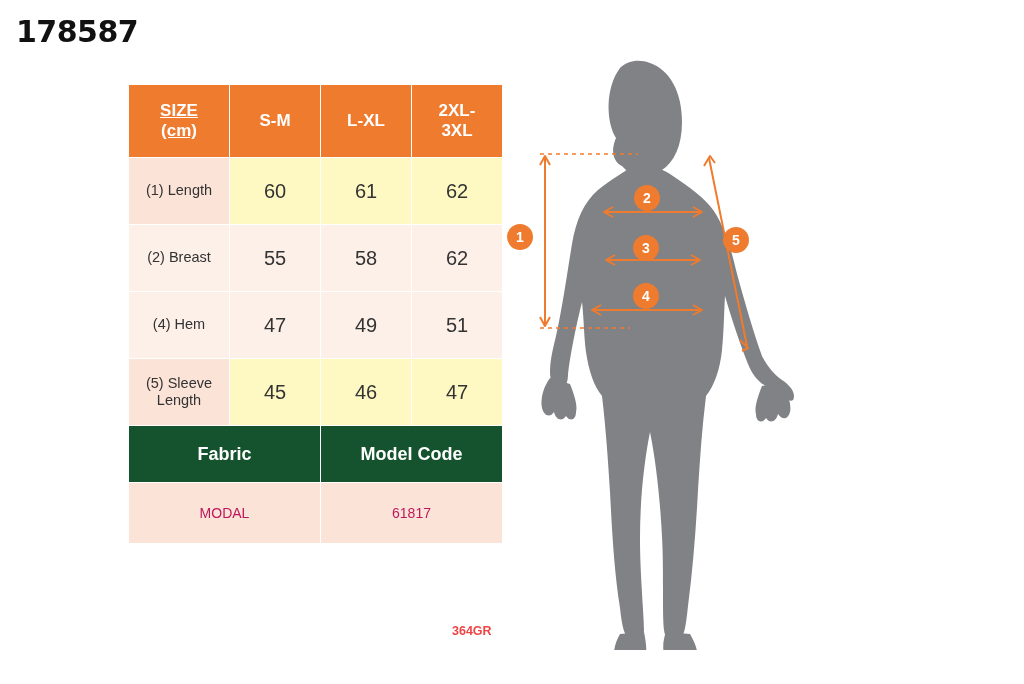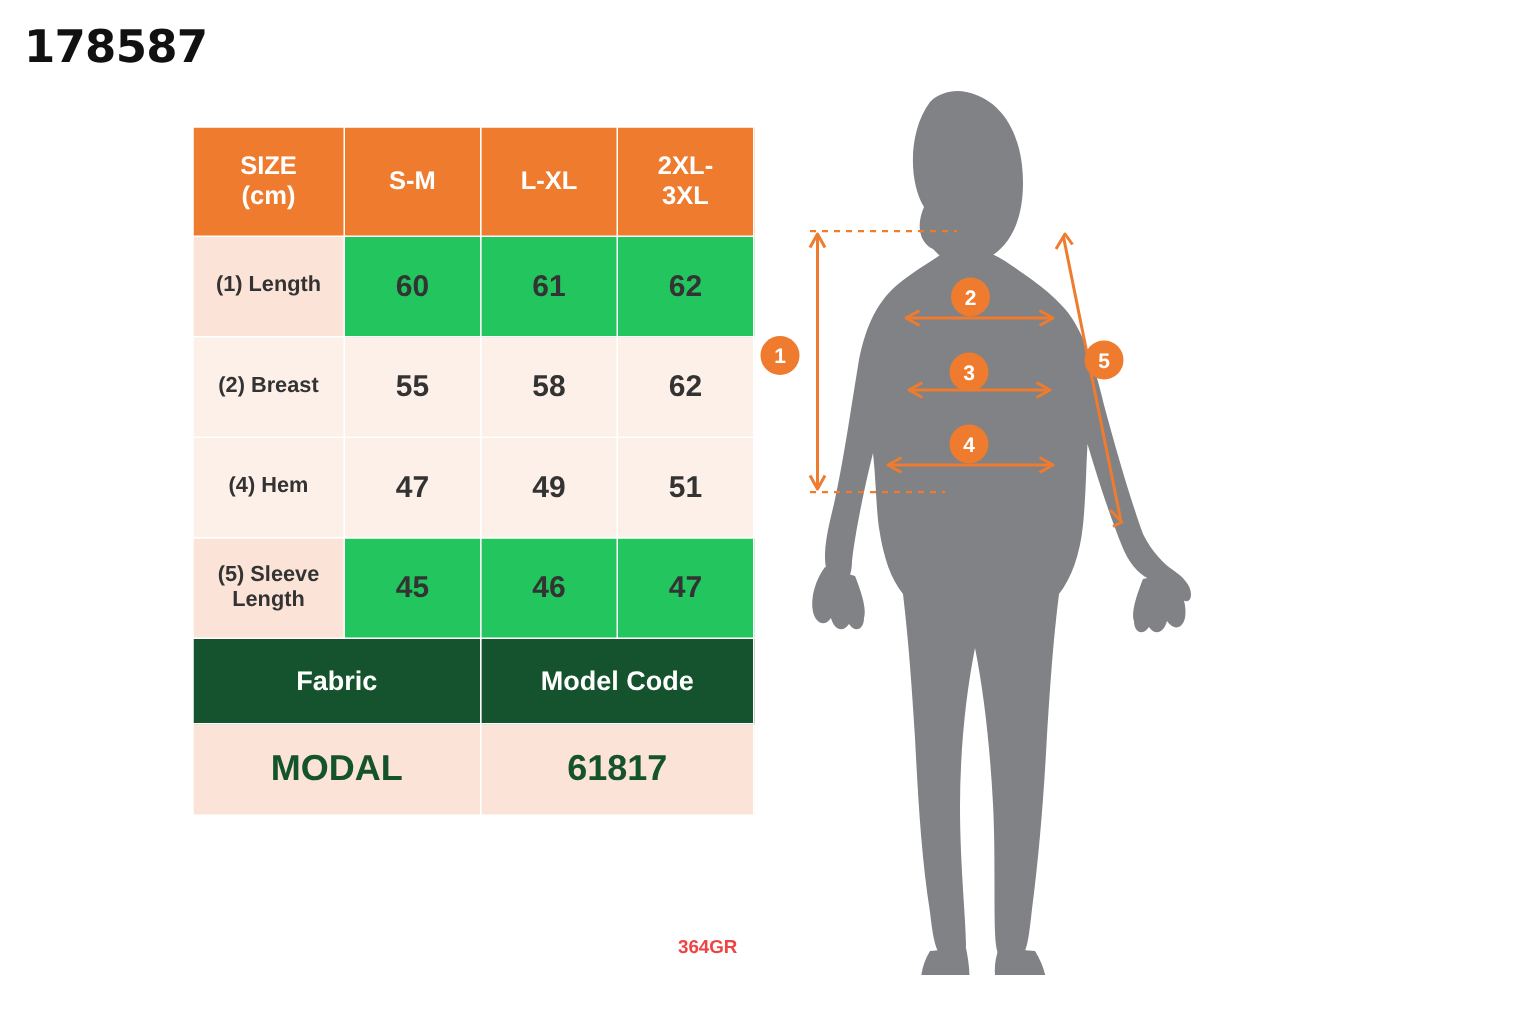--- a/index.html
+++ b/index.html
@@ -39,62 +39,61 @@
     top: 84px;
     width: 372px;
     border-collapse: collapse;
     table-layout: fixed;
   }
   .size-table td, .size-table th {
     border: 1px solid #ffffff;
     text-align: center;
     vertical-align: middle;
     padding: 0;
-    font-weight: bold;
   }
   .size-table th {
     background: #ef7b2e;
     color: #ffffff;
     font-size: 17px;
     font-weight: bold;
     height: 72px;
     line-height: 1.15;
   }
-  .size-table th.col-size { width: 100px; }
+  .size-table th.col-size { width: 100px; text-decoration: underline; }
   .size-table th.col-val  { width: 90px; }
 
   .size-table td.rowhead {
     background: #fbe3d7;
     color: #333333;
     font-size: 14.5px;
     height: 66px;
     line-height: 1.2;
   }
   .size-table td.val {
-    background: #22c55e;
+    background: #fef9c3;
     color: #333333;
     font-size: 20px;
     height: 66px;
   }
   .size-table tr.alt td.rowhead,
   .size-table tr.alt td.val {
     background: #fdf0e9;
   }
 
   .size-table td.subhead {
     background: #14532d;
     color: #ffffff;
     font-size: 18px;
     font-weight: bold;
     height: 56px;
   }
   .size-table td.footval {
     background: #fbe3d7;
-    color: #14532d;
-    font-size: 24px;
+    color: #be185d;
+    font-size: 14px;
     height: 60px;
   }
 
   .fabric-note {
     position: absolute;
     left: 452px;
     top: 624px;
     font-size: 12.5px;
     color: #ef4444;
     font-weight: bold;

